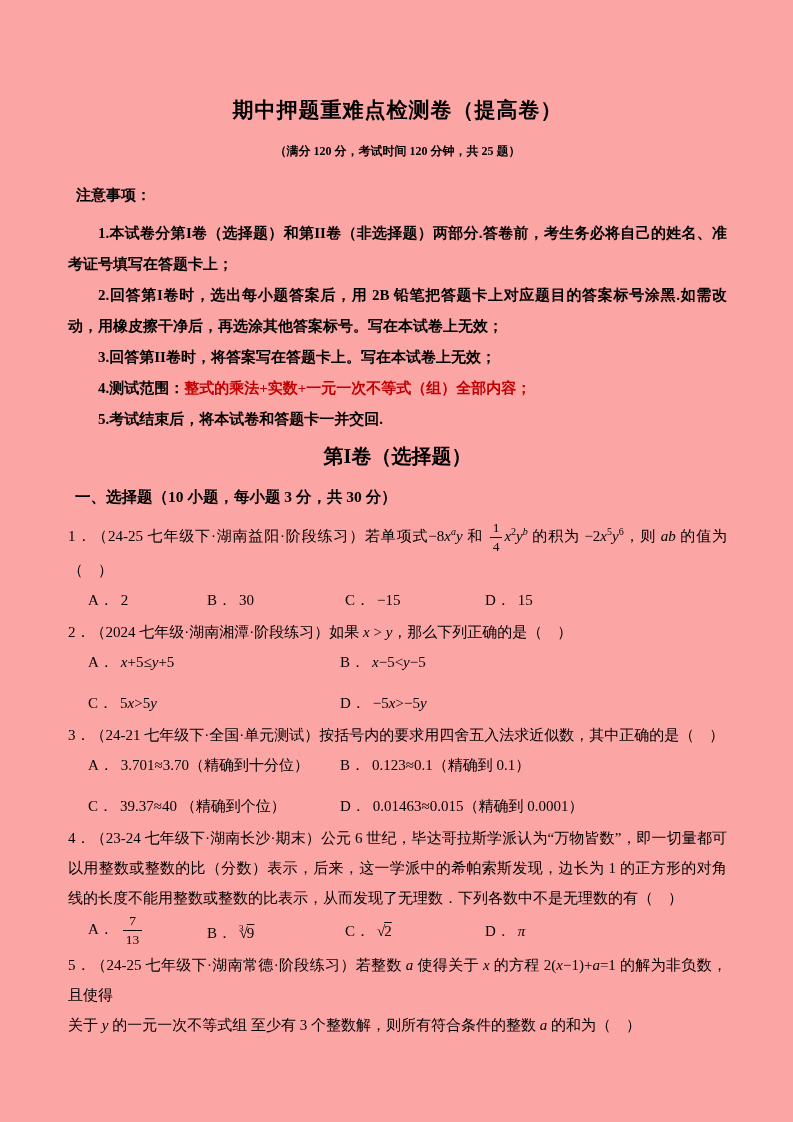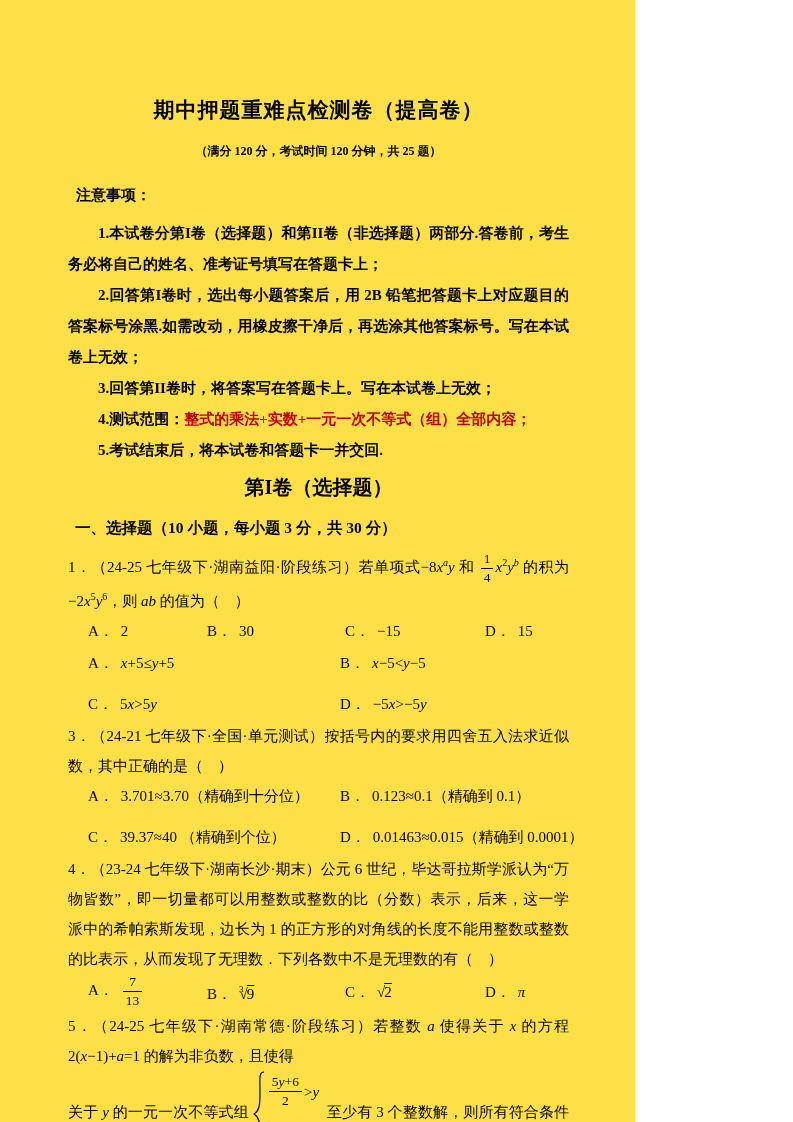--- a/index.html
+++ b/index.html
@@ -1,22 +1,22 @@
 <!DOCTYPE html>
 <html><head>
 <meta charset="utf-8">
 <style>
   html, body { margin: 0; padding: 0; background: #ffffff; }
   .page {
     position: relative;
-    width: 635px;
+    width: 793px;
     height: 1122px;
     box-sizing: border-box;
     padding: 96px 66px 0 68px;
-    background: #fde047;
+    background: #fca5a5;
     font-family: "Liberation Serif", "DejaVu Serif", serif;
     font-size: 15px;
     color: #000;
     overflow: hidden;
   }
   .doc-title {
     text-align: center;
     font-size: 21px;
     font-weight: bold;
     letter-spacing: 1px;
@@ -119,20 +119,21 @@
       <div class="question">
         <p class="stem">1．（24-25 七年级下·湖南益阳·阶段练习）若单项式−8<span class="it">x</span><sup class="it">a</sup><span class="it">y</span> 和 <span class="frac"><span class="fn">1</span><span class="fd">4</span></span><span class="it">x</span><sup>2</sup><span class="it">y</span><sup class="it">b</sup> 的积为 −2<span class="it">x</span><sup>5</sup><span class="it">y</span><sup>6</sup>，则 <span class="it">ab</span> 的值为（　）</p>
         <div class="options row4">
           <span class="opt"><span class="opt-label">A．</span>2</span>
           <span class="opt"><span class="opt-label">B．</span>30</span>
           <span class="opt"><span class="opt-label">C．</span>−15</span>
           <span class="opt"><span class="opt-label">D．</span>15</span>
         </div>
       </div>
       <div class="question">
+        <p class="stem">2．（2024 七年级·湖南湘潭·阶段练习）如果 <span class="it">x</span> &gt; <span class="it">y</span>，那么下列正确的是（　）</p>
         <div class="options grid2">
           <span class="opt"><span class="opt-label">A．</span><span class="it">x</span>+5≤<span class="it">y</span>+5</span>
           <span class="opt"><span class="opt-label">B．</span><span class="it">x</span>−5&lt;<span class="it">y</span>−5</span>
           <span class="opt"><span class="opt-label">C．</span>5<span class="it">x</span>&gt;5<span class="it">y</span></span>
           <span class="opt"><span class="opt-label">D．</span>−5<span class="it">x</span>&gt;−5<span class="it">y</span></span>
         </div>
       </div>
       <div class="question">
         <p class="stem">3．（24-21 七年级下·全国·单元测试）按括号内的要求用四舍五入法求近似数，其中正确的是（　）</p>
         <div class="options grid2">
@@ -146,30 +147,16 @@
         <p class="stem">4．（23-24 七年级下·湖南长沙·期末）公元 6 世纪，毕达哥拉斯学派认为“万物皆数”，即一切量都可以用整数或整数的比（分数）表示，后来，这一学派中的希帕索斯发现，边长为 1 的正方形的对角线的长度不能用整数或整数的比表示，从而发现了无理数．下列各数中不是无理数的有（　）</p>
         <div class="options row4">
           <span class="opt"><span class="opt-label">A．</span><span class="frac"><span class="fn">7</span><span class="fd">13</span></span></span>
           <span class="opt"><span class="opt-label">B．</span><span class="sqrt"><span class="sqrt-idx">3</span><span class="radical-sign">√</span><span class="radicand">9</span></span></span>
           <span class="opt"><span class="opt-label">C．</span><span class="sqrt"><span class="radical-sign">√</span><span class="radicand">2</span></span></span>
           <span class="opt"><span class="opt-label">D．</span><span class="it">π</span></span>
         </div>
       </div>
       <div class="question">
         <p class="stem">5．（24-25 七年级下·湖南常德·阶段练习）若整数 <span class="it">a</span> 使得关于 <span class="it">x</span> 的方程 2(<span class="it">x</span>−1)+<span class="it">a</span>=1 的解为非负数，且使得</p>
-        <p class="stem">关于 <span class="it">y</span> 的一元一次不等式组<span class="sys">
-            <svg width="12" height="86" viewBox="0 0 12 86">
-              <path d="M11 1 C5.5 1 7 9 7 22 C7 35 6 40 1 43 C6 46 7 51 7 64 C7 77 5.5 85 11 85" fill="none" stroke="#000" stroke-width="1.2"></path>
-            </svg>
-            <span class="sys-rows">
-              <span class="sys-row"><span class="frac">
-                  <span class="fn">5<span class="it">y</span>+6</span>
-                  <span class="fd">2</span>
-                </span> &gt; <span class="it">y</span></span>
-              <span class="sys-row"><span class="frac">
-                  <span class="fn"><span class="it">y</span>−<span class="it">a</span></span>
-                  <span class="fd">6</span>
-                </span> ≤ 0</span>
-            </span>
-          </span> 至少有 3 个整数解，则所有符合条件的整数 <span class="it">a</span> 的和为（　）</p>
+        <p class="stem">关于 <span class="it">y</span> 的一元一次不等式组 至少有 3 个整数解，则所有符合条件的整数 <span class="it">a</span> 的和为（　）</p>
       </div>
     </div>
 </div>
 
 </body></html>

